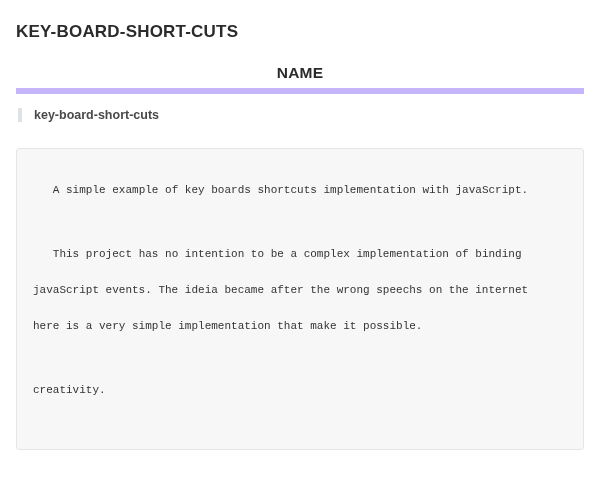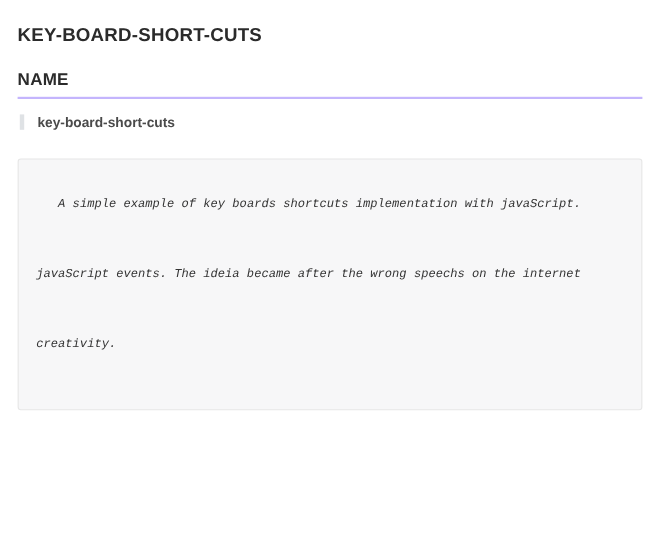--- a/index.html
+++ b/index.html
@@ -28,21 +28,22 @@
     color: #2b2b2b;
     margin: 4px 0 22px 0;
   }
   .section-heading {
     font-size: 15.5px;
     font-weight: bold;
     color: #2b2b2b;
     letter-spacing: 0.2px;
     margin: 0 0 8px 0;
     padding-bottom: 6px;
-    border-bottom: 2px solid #c4b5fd;
+    border-bottom: 6px solid #c4b5fd;
+    text-align: center;
   }
   .section {
     margin-bottom: 26px;
   }
   .blockquote {
     border-left: 4px solid #dfe2e5;
     padding: 0 0 0 12px;
     margin: 14px 0 0 2px;
     color: #4a4a4a;
     font-size: 12.5px;
@@ -55,21 +56,20 @@
     padding: 14px 16px;
     margin-top: 14px;
     font-family: "Liberation Mono", "DejaVu Sans Mono", monospace;
     font-size: 11px;
     line-height: 1.65;
     color: #333333;
     white-space: pre-wrap;
   }
   .code-line {
     white-space: pre-wrap;
-    font-style: italic;
   }
   .code-line.blank {
     height: 9px;
   }
 </style>
 </head>
 <body>
 
 <div class="page">
 
@@ -77,19 +77,21 @@
 
   <div class="section">
     <h2 class="section-heading">NAME</h2>
     <blockquote class="blockquote">key-board-short-cuts</blockquote>
   </div>
 
   <div class="section">
     <div class="codeblock">
 <div class="code-line">   A simple example of key boards shortcuts implementation with javaScript.</div>
 <div class="code-line blank"></div>
+<div class="code-line">   This project has no intention to be a complex implementation of binding</div>
 <div class="code-line">javaScript events. The ideia became after the wrong speechs on the internet</div>
+<div class="code-line">here is a very simple implementation that make it possible.</div>
 <div class="code-line blank"></div>
 <div class="code-line">creativity.</div>
     </div>
   </div>
 
 </div>
 
 </body></html>

